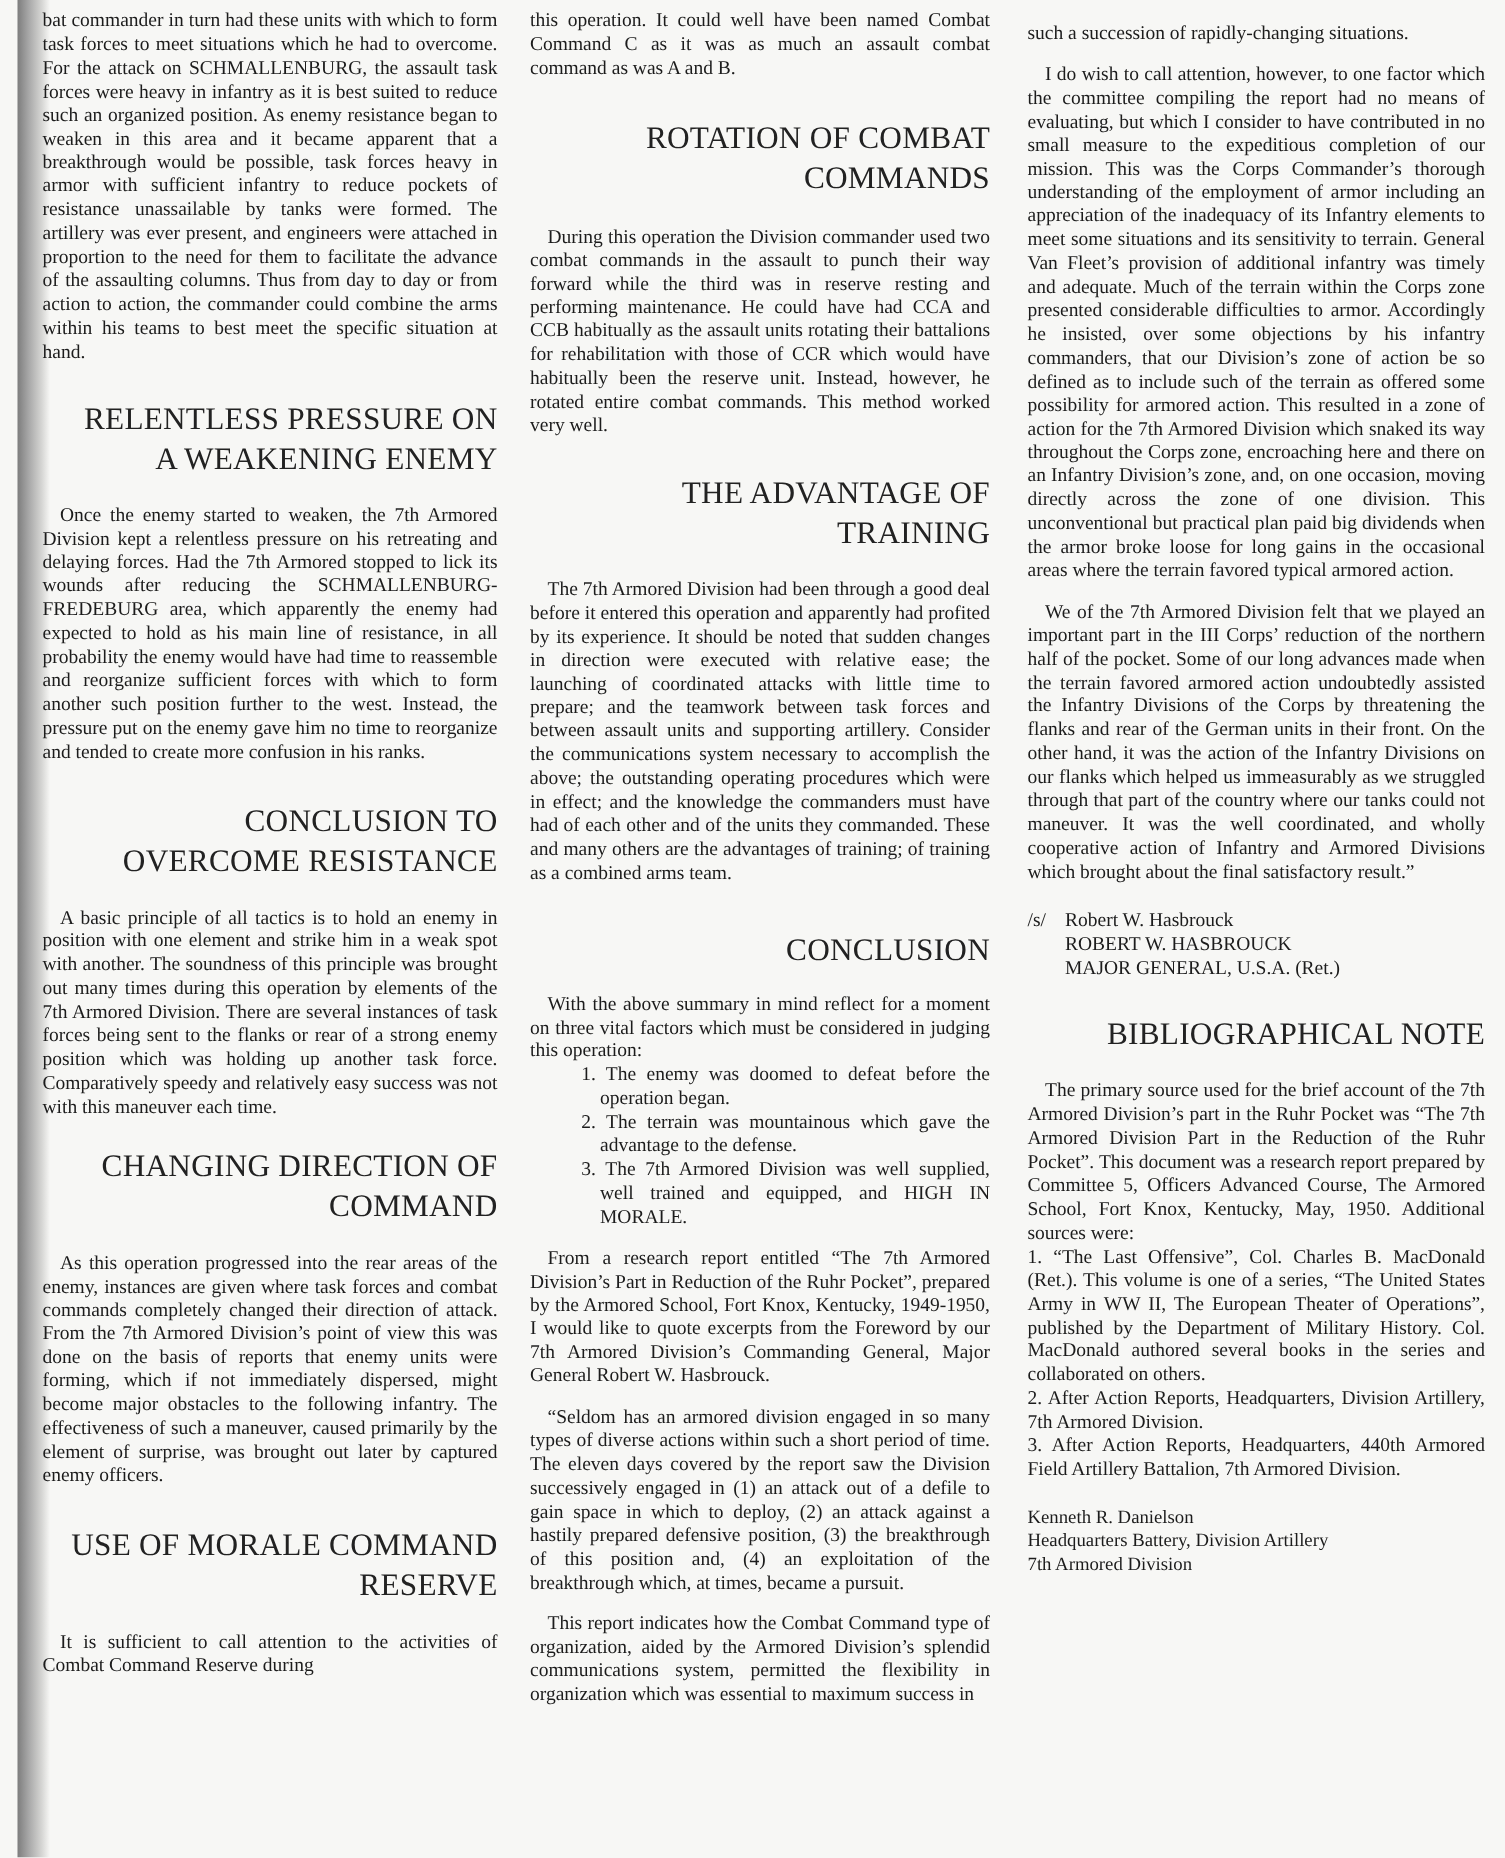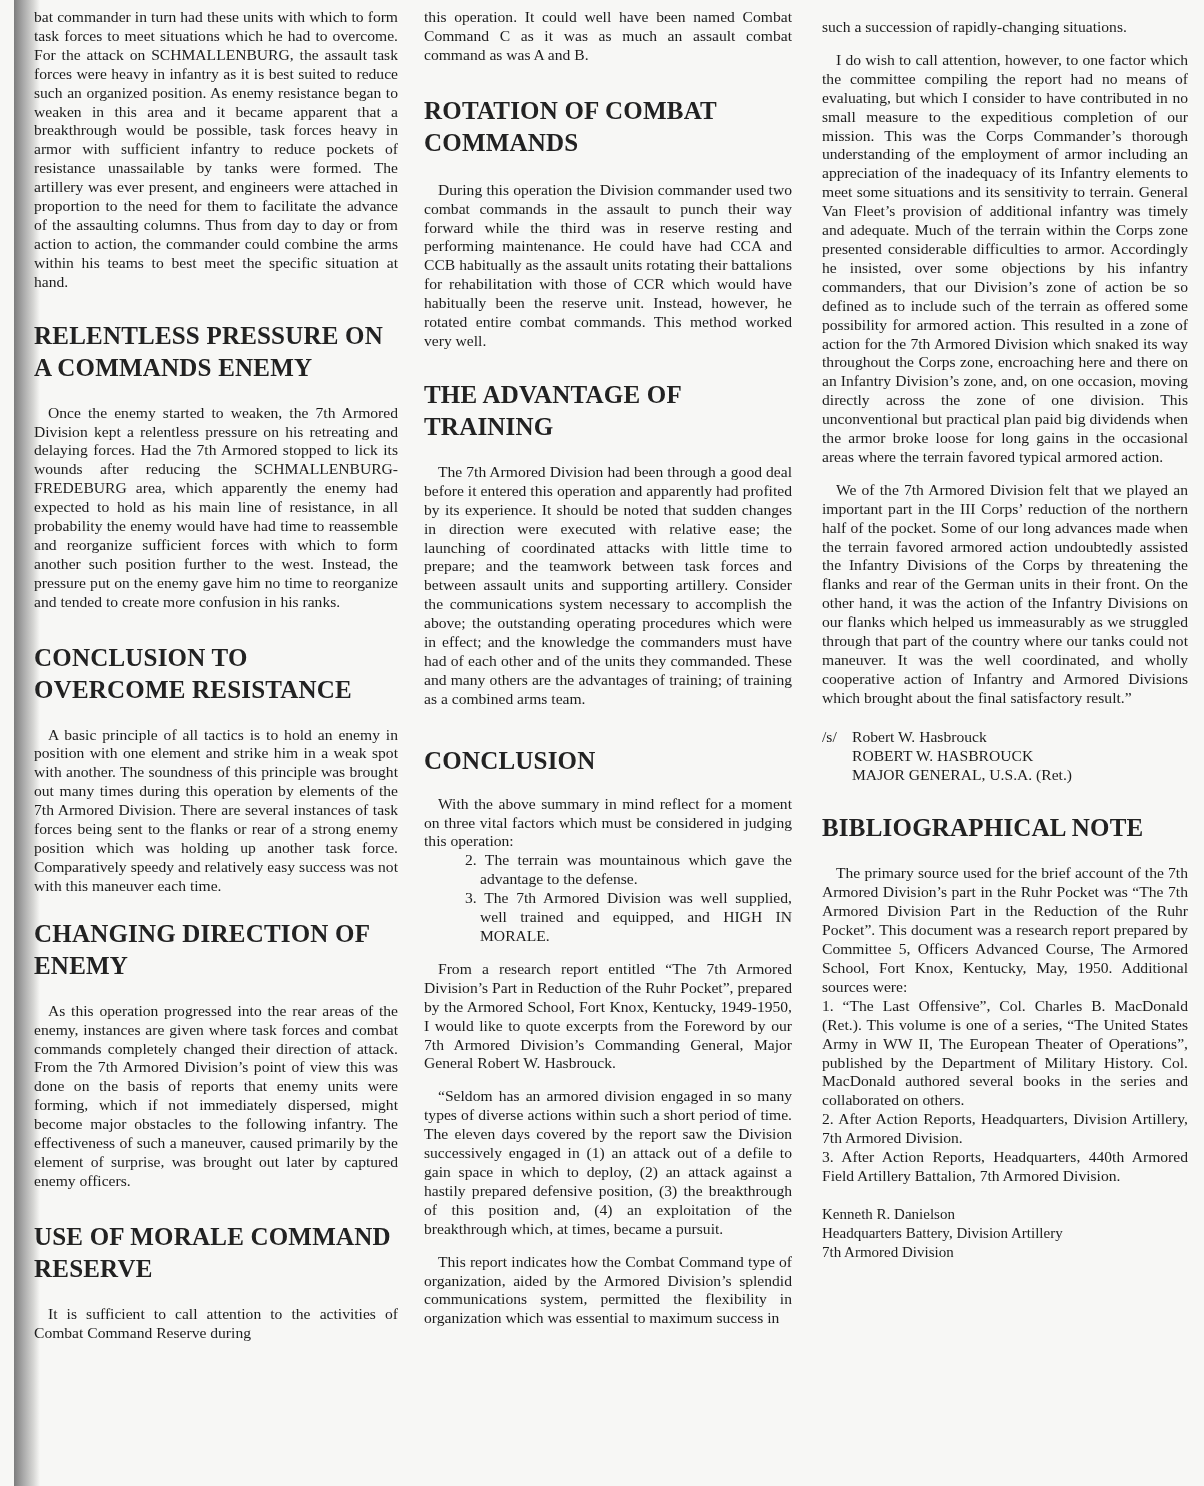--- a/index.html
+++ b/index.html
@@ -18,21 +18,21 @@
   .col { position: absolute; top: 8px; }
   .col-1 { left: 20px; width: 364px; }
   .col-2 { left: 410px; width: 368px; }
   .col-3 { left: 808px; width: 366px; }
   p {
     margin: 0; font-size: 15.6px; line-height: 18.9px;
     text-align: justify; hyphens: manual;
   }
   p.indent { text-indent: 14px; margin-top: 14px; }
   h2 {
-    margin: 0; font-weight: bold; text-align: left;
+    margin: 0; font-weight: normal; text-align: right;
     font-size: 25px; line-height: 32px; letter-spacing: 0.2px;
     color: #222;
   }
   ol.factors { margin: 0; padding: 0 0 0 0; list-style: none; }
   ol.factors li {
     font-size: 15.6px; line-height: 18.9px; text-align: justify;
     padding-left: 56px; text-indent: -15px;
   }
   .sig { font-size: 15.6px; line-height: 18.9px; }
   .sig-row { display: flex; }
@@ -46,37 +46,37 @@
 
 <div class="page">
   <div class="gutter"></div>
 
   <div class="col col-1">
     <p>bat commander in turn had these units with which to form task forces to meet situations which he had to overcome. For the attack on SCHMALLENBURG, the assault task forces were heavy in infantry as it is best suited to reduce such an organized position. As enemy resistance began to weaken in this area and it became apparent that a breakthrough would be possible, task forces heavy in armor with sufficient infantry to reduce pockets of resistance unassailable by tanks were formed. The artillery was ever present, and engineers were attached in proportion to the need for them to facilitate the advance of the assaulting columns. Thus from day to day or from action to action, the commander could combine the arms within his teams to best meet the specific situation at hand.</p>
 
     <div style="height:28px"></div>
     <h2>
       <span>RELENTLESS PRESSURE ON</span><br>
-      <span>A COMMANDS ENEMY</span>
+      <span>A WEAKENING ENEMY</span>
     </h2>
     <div style="height:6px"></div>
     <p class="indent">Once the enemy started to weaken, the 7th Armored Division kept a relentless pressure on his retreating and delaying forces. Had the 7th Armored stopped to lick its wounds after reducing the SCHMALLENBURG-FREDEBURG area, which apparently the enemy had expected to hold as his main line of resistance, in all probability the enemy would have had time to reassemble and reorganize sufficient forces with which to form another such position further to the west. Instead, the pressure put on the enemy gave him no time to reorganize and tended to create more confusion in his ranks.</p>
 
     <div style="height:30px"></div>
     <h2>
       <span>CONCLUSION TO</span><br>
       <span>OVERCOME RESISTANCE</span>
     </h2>
     <div style="height:6px"></div>
     <p class="indent">A basic principle of all tactics is to hold an enemy in position with one element and strike him in a weak spot with another. The soundness of this principle was brought out many times during this operation by elements of the 7th Armored Division. There are several instances of task forces being sent to the flanks or rear of a strong enemy position which was holding up another task force. Comparatively speedy and relatively easy success was not with this maneuver each time.</p>
 
     <div style="height:22px"></div>
     <h2>
       <span>CHANGING DIRECTION OF</span><br>
-      <span>ENEMY</span>
+      <span>COMMAND</span>
     </h2>
     <div style="height:6px"></div>
     <p class="indent">As this operation progressed into the rear areas of the enemy, instances are given where task forces and combat commands completely changed their direction of attack. From the 7th Armored Division’s point of view this was done on the basis of reports that enemy units were forming, which if not immediately dispersed, might become major obstacles to the following infantry. The effectiveness of such a maneuver, caused primarily by the element of surprise, was brought out later by captured enemy officers.</p>
 
     <div style="height:30px"></div>
     <h2>
       <span>USE OF MORALE COMMAND</span><br>
       <span>RESERVE</span>
     </h2>
     <div style="height:6px"></div>
@@ -100,20 +100,21 @@
       <span>TRAINING</span>
     </h2>
     <div style="height:6px"></div>
     <p class="indent">The 7th Armored Division had been through a good deal before it entered this operation and apparently had profited by its experience. It should be noted that sudden changes in direction were executed with relative ease; the launching of coordinated attacks with little time to prepare; and the teamwork between task forces and between assault units and supporting artillery. Consider the communications system necessary to accomplish the above; the outstanding operating procedures which were in effect; and the knowledge the commanders must have had of each other and of the units they commanded. These and many others are the advantages of training; of training as a combined arms team.</p>
 
     <div style="height:36px"></div>
     <h2>CONCLUSION</h2>
     <div style="height:4px"></div>
     <p class="indent">With the above summary in mind reflect for a moment on three vital factors which must be considered in judging this operation:</p>
     <ol class="factors">
+      <li>1. The enemy was doomed to defeat before the operation began.</li>
       <li>2. The terrain was mountainous which gave the advantage to the defense.</li>
       <li>3. The 7th Armored Division was well supplied, well trained and equipped, and HIGH IN MORALE.</li>
     </ol>
     <p class="indent">From a research report entitled “The 7th Armored Division’s Part in Reduction of the Ruhr Pocket”, prepared by the Armored School, Fort Knox, Kentucky, 1949-1950, I would like to quote excerpts from the Foreword by our 7th Armored Division’s Commanding General, Major General Robert W. Hasbrouck.</p>
     <p class="indent">“Seldom has an armored division engaged in so many types of diverse actions within such a short period of time. The eleven days covered by the report saw the Division successively engaged in (1) an attack out of a defile to gain space in which to deploy, (2) an attack against a hastily prepared defensive position, (3) the breakthrough of this position and, (4) an exploitation of the breakthrough which, at times, became a pursuit.</p>
     <p class="indent">This report indicates how the Combat Command type of organization, aided by the Armored Division’s splendid communications system, permitted the flexibility in organization which was essential to maximum success in</p>
   </div>
 
   <div class="col col-3">
     <div style="height:10px"></div>

